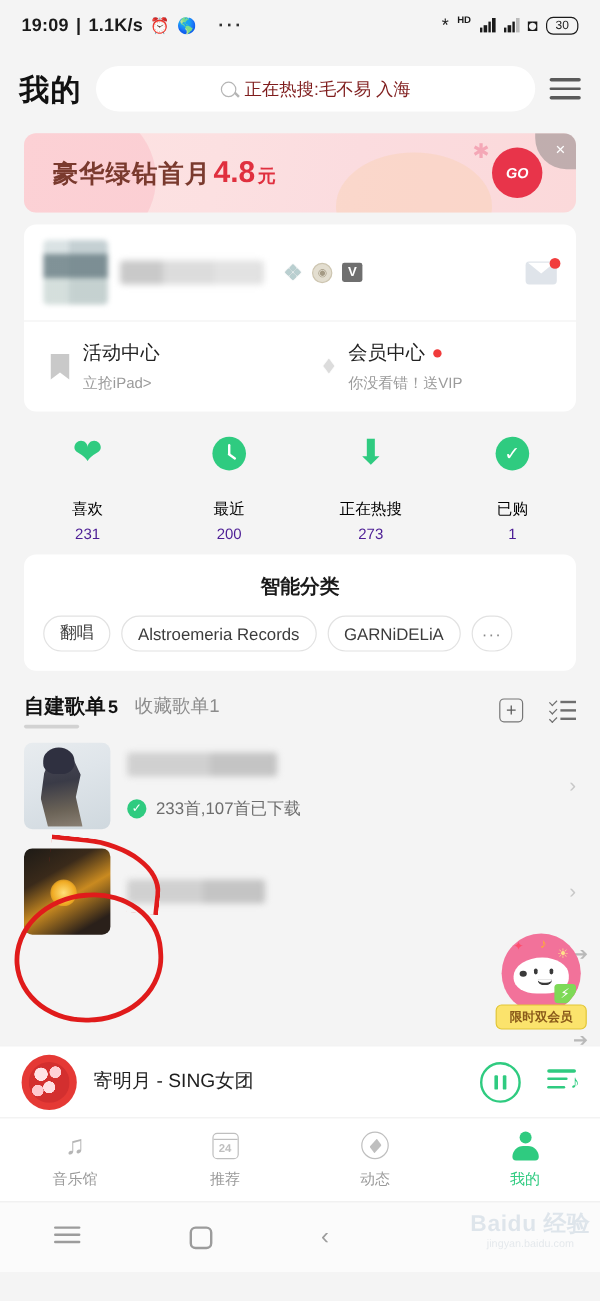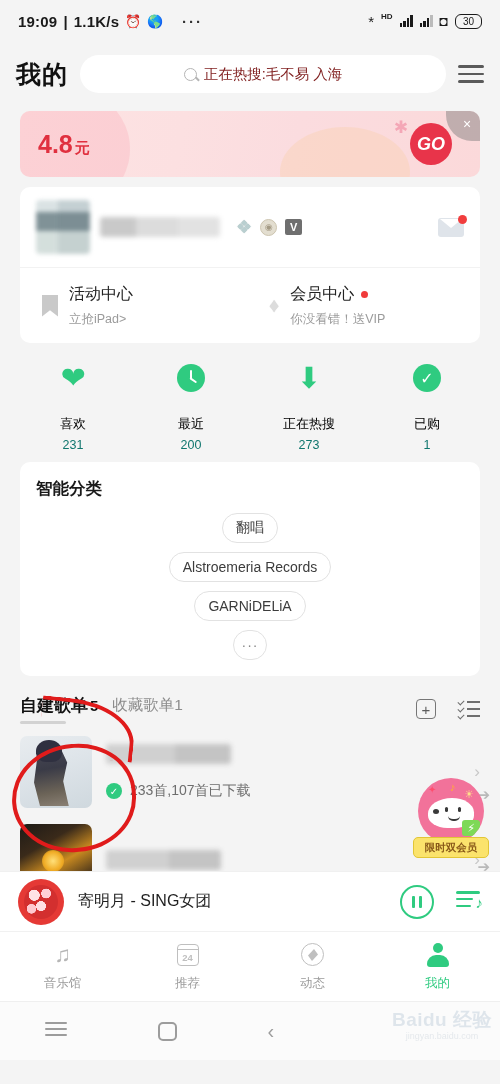--- a/index.html
+++ b/index.html
@@ -62,21 +62,21 @@
     content:""; position:absolute; right:70px; bottom:-40px; width:130px; height:90px;
     border-radius:50%; background:rgba(250,205,165,.35);
   }
   .banner-text { position: relative; z-index:2; margin-left: 18px; display:flex; align-items:baseline; gap:2px;}
   .bt1 { font-size: 21px; font-weight: bold; color: #d9434f; letter-spacing:1px;}
   .bt2 { font-size: 21px; font-weight: bold; color: #7a3a2e; letter-spacing:1px; margin-left:6px;}
   .bt3 { font-size: 25px; font-weight: bold; color: #e0303f; }
   .bt4 { font-size: 15px; font-weight: bold; color: #e0303f; }
   .go-btn {
     position:absolute; right: 28px; top: 12px; width: 42px; height: 42px; border-radius: 50%;
-    background: #e8344a; color:#fff; font-size:18px; font-weight:bold; font-style:italic;
+    background: #e8344a; color:#fff; font-size:12px; font-weight:bold; font-style:italic;
     display:flex; align-items:center; justify-content:center; z-index:3;
   }
   .banner-close {
     position:absolute; right:0; top:0; width:34px; height:30px; z-index:4;
     background: rgba(120,120,120,.45); border-bottom-left-radius: 26px;
     color:#fff; font-size:14px; display:flex; align-items:center; justify-content:center;
     padding-left:8px; padding-bottom:5px;
   }
   .spark { position:absolute; right:72px; top:6px; color:#f4a7b6; font-size:17px; z-index:3;}
 
@@ -123,32 +123,32 @@
   .diamond-g { font-size:20px; color:#dcdcdc; text-shadow:0 0 1px #cfcfcf;}
   .entry-tt { font-size: 16px; color:#222; font-weight:500; display:flex; align-items:center; gap:7px;}
   .entry-sub { font-size: 12.5px; color:#9b9b9b; margin-top: 6px;}
   .red-dot { width:7px; height:7px; border-radius:50%; background:#f03b3b; }
 
   
   .stats { display:flex; margin: 18px 0 4px 0; padding: 0 14px;}
   .stat { flex:1; display:flex; flex-direction:column; align-items:center; gap:0; }
   .stat-icon { height: 34px; display:flex; align-items:center; justify-content:center; }
   .stat-label { font-size: 13px; color:#000000; font-weight:500; margin-top: 20px;}
-  .stat-count { font-size: 12.5px; color:#0f766e; margin-top: 5px;}
+  .stat-count { font-size: 12.5px; color:#4c1d95; margin-top: 5px;}
   .heart { color:#2fcb80; font-size: 30px; line-height: 28px;}
   .clock { width:28px;height:28px;border-radius:50%;background:#2fcb80;position:relative;}
   .clock::before{content:"";position:absolute;left:13px;top:6px;width:2px;height:9px;background:#fff;border-radius:1px;}
   .clock::after{content:"";position:absolute;left:13px;top:13px;width:8px;height:2px;background:#fff;border-radius:1px;transform-origin:0 50%;transform:rotate(35deg);}
   .dl { color:#2fcb80; font-size:29px; line-height:26px;}
   .check-c { width:28px;height:28px;border-radius:50%;background:#2fcb80;color:#fff;font-size:16px;
              display:flex;align-items:center;justify-content:center;}
 
   
-  .sc-title { font-size: 16.5px; font-weight:bold; color:#1a1a1a; padding: 16px 16px 0 16px;}
-  .chips { display:flex; align-items:center; gap:9px; padding: 13px 16px 16px 16px; flex-direction: column;}
+  .sc-title { font-size: 16.5px; font-weight:bold; color:#1a1a1a; padding: 16px 16px 0 16px; text-align: center;}
+  .chips { display:flex; align-items:center; gap:9px; padding: 13px 16px 16px 16px;}
   .chip {
     border:1px solid #e2e2e2; border-radius: 16px; height: 30px; padding: 0 13px;
     display:flex; align-items:center; font-size: 14px; color:#3c3c3c; white-space:nowrap;
   }
   .chip.more { width: 34px; padding:0; justify-content:center; color:#888; letter-spacing:1px;}
 
   
   .pl-head { display:flex; align-items:flex-end; padding: 18px 20px 0 20px; gap: 14px;}
   .pl-tab { font-size: 17px; font-weight:bold; color:#111; position:relative; padding-bottom:7px;}
   .pl-tab .cnt { font-size:15px; margin-left:2px;}
@@ -342,20 +342,21 @@
     </div>
     <div class="hamburger">
       <span></span>
         <span></span>
         <span></span>
     </div>
   </div>
 
   <div class="banner">
     <div class="banner-text">
+      <span class="bt2">豪华绿钻首月</span>
       <span class="bt3">4.8</span>
       <span class="bt4">元</span>
     </div>
     <span class="spark">✱</span>
     <div class="go-btn">GO</div>
     <div class="banner-close">×</div>
   </div>
 
   <div class="card">
     <div class="profile-row">

